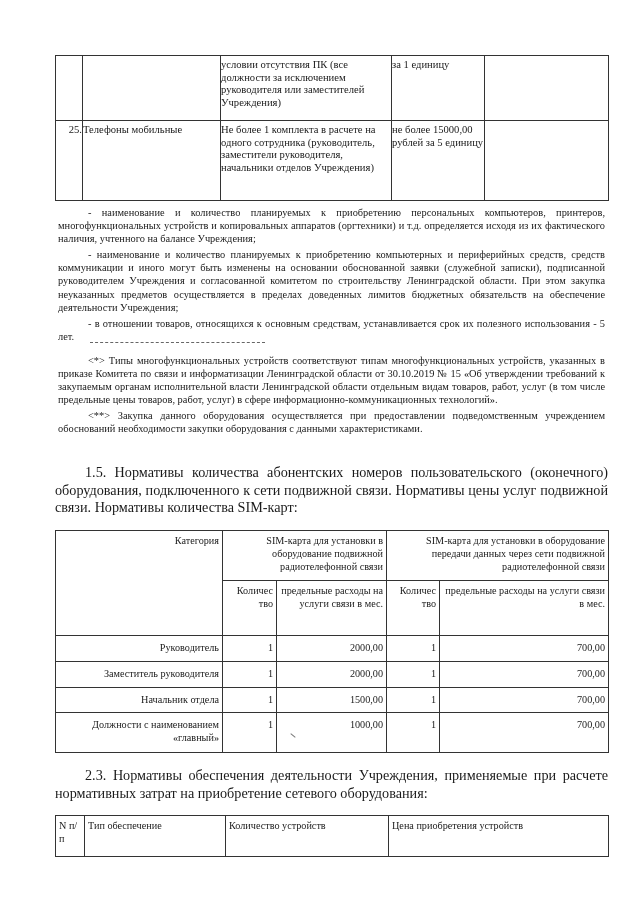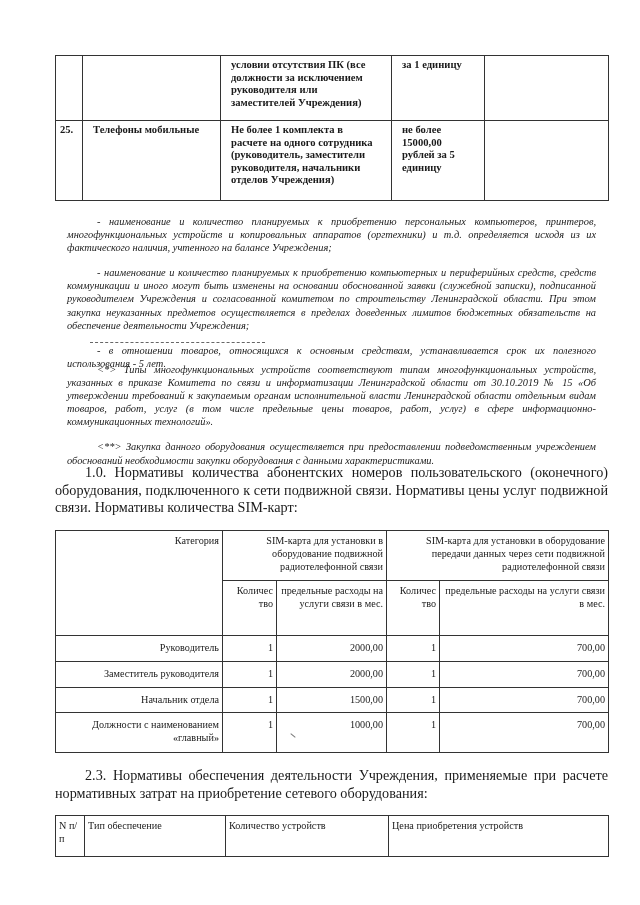--- a/index.html
+++ b/index.html
@@ -1,25 +1,25 @@
 <!DOCTYPE html>
 <html><head>
 <meta charset="utf-8">
 <style>
   html, body { margin: 0; padding: 0; background: #ffffff; }
   body { width: 640px; height: 905px; position: relative; overflow: hidden; font-family: "Liberation Serif", serif; color: #1a1a1a; }
   table { border-collapse: collapse; position: absolute; table-layout: fixed; }
   td, th { border: 1px solid #333; vertical-align: top; font-weight: normal; padding: 0; }
   
   #t1 { left: 55px; top: 55px; width: 553px; font-size: 10.6px; line-height: 12.5px; }
-  #t1 td { padding: 3px 10px; font-weight: bold; }
+  #t1 td { padding: 3px 0; }
   #t1 .num { text-align: right; padding-left: 4px; }
   
   .para { position: absolute; left: 55px; width: 553px; font-size: 10.4px; line-height: 13.1px; text-align: justify; }
-  .para p { margin: 12px; text-indent: 30px; font-style: italic; }
+  .para p { margin: 3px; text-indent: 30px; }
   .sep { position: absolute; left: 90px; top: 342px; width: 175px; border-top: 1px dashed #666; height: 0; }
   .heading { position: absolute; left: 55px; width: 553px; font-size: 14.2px; line-height: 17.5px; text-align: justify; }
   .heading p { margin: 0; text-indent: 30px; }
   
   #t2 { left: 55px; top: 530px; width: 553px; font-size: 10.2px; line-height: 12.8px; }
   #t2 td { text-align: right; padding: 4px 3px; }
   #t2 .row td { padding: 6px 3px; vertical-align: top; font-family: Liberation Serif, serif; }
   
   #t3 { left: 55px; top: 815px; width: 553px; font-size: 10.2px; line-height: 12.8px; }
   #t3 td { text-align: left; padding: 4px 3px; height: 32px; }
@@ -61,21 +61,21 @@
 </div>
 
 <div class="sep"></div>
 
 <div class="para" style="top:351px">
   <p>&lt;*&gt; Типы многофункциональных устройств соответствуют типам многофункциональных устройств, указанных в приказе Комитета по связи и информатизации Ленинградской области от 30.10.2019 № 15 «Об утверждении требований к закупаемым органам исполнительной власти Ленинградской области отдельным видам товаров, работ, услуг (в том числе предельные цены товаров, работ, услуг) в сфере информационно-коммуникационных технологий».</p>
   <p>&lt;**&gt; Закупка данного оборудования осуществляется при предоставлении подведомственным учреждением обоснований необходимости закупки оборудования с данными характеристиками.</p>
 </div>
 
 <div class="heading" style="top:464px">
-  <p>1.0. Нормативы количества абонентских номеров пользовательского (оконечного) оборудования, подключенного к сети подвижной связи. Нормативы цены услуг подвижной связи. Нормативы количества SIM-карт:</p>
+  <p>1.5. Нормативы количества абонентских номеров пользовательского (оконечного) оборудования, подключенного к сети подвижной связи. Нормативы цены услуг подвижной связи. Нормативы количества SIM-карт:</p>
 </div>
 
 <table id="t2">
   <colgroup>
     <col style="width:167px">
       <col style="width:54px">
       <col style="width:110px">
       <col style="width:53px">
       <col style="width:169px">
   </colgroup>

